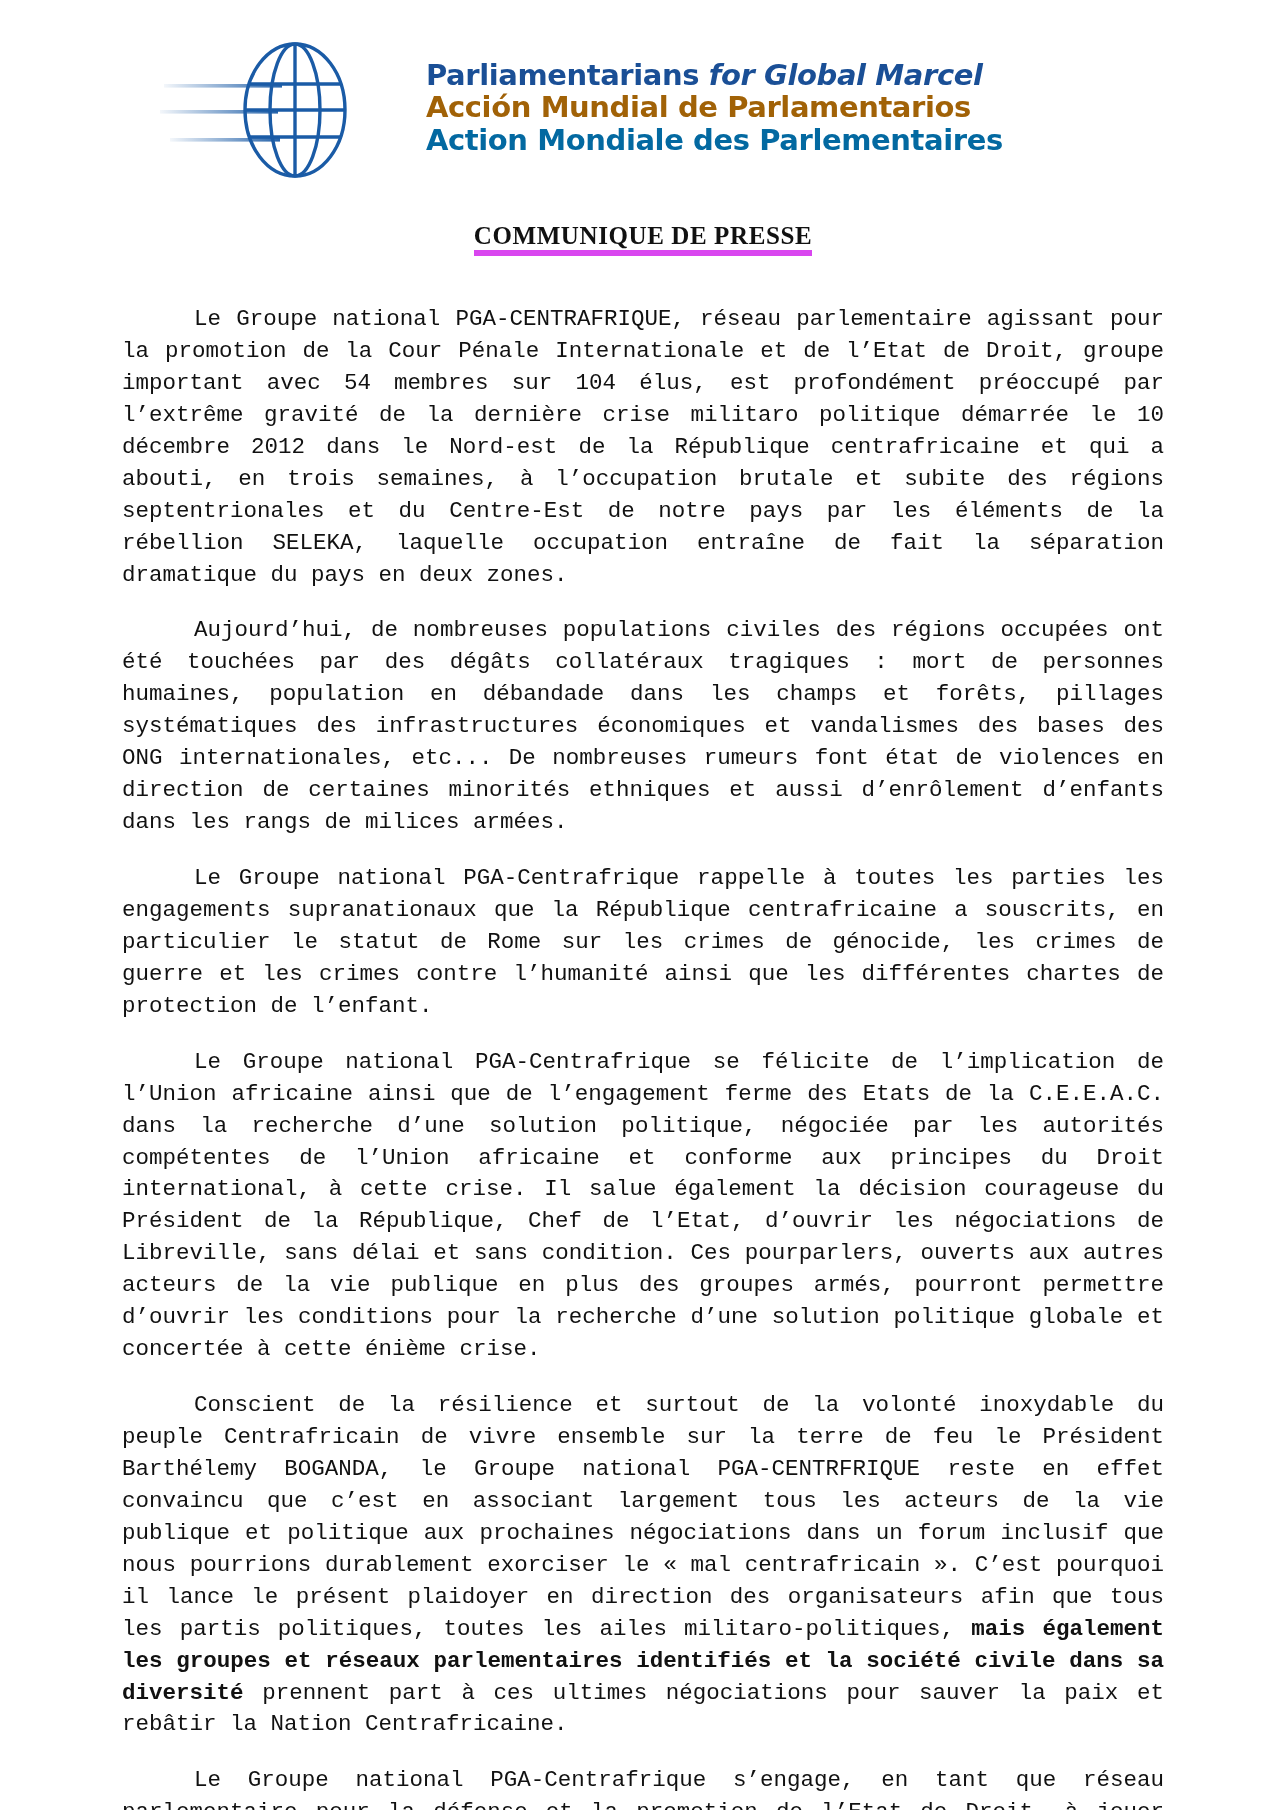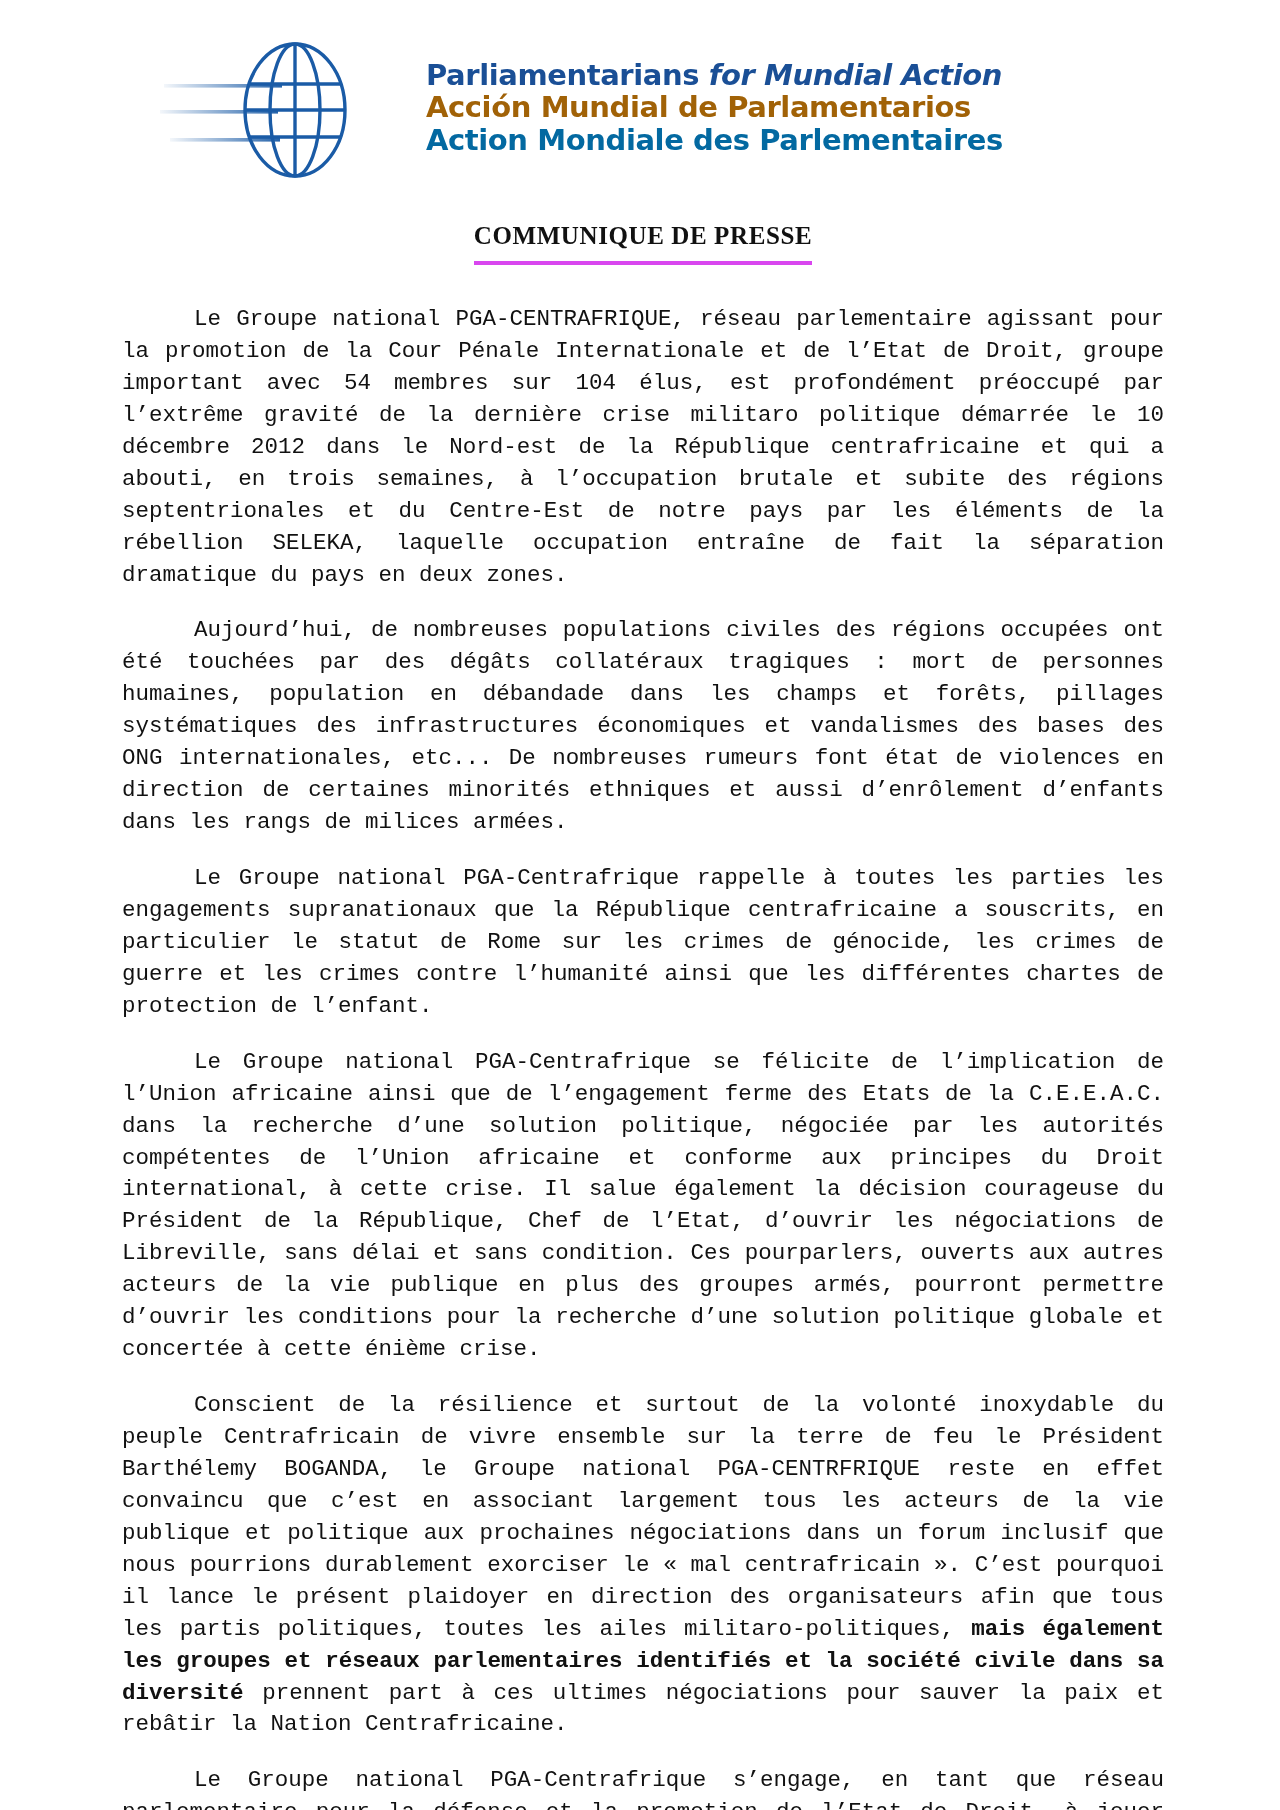--- a/index.html
+++ b/index.html
@@ -75,22 +75,22 @@
   }
   #doc-title {
     text-align: center;
     font-size: 25px;
     font-weight: bold;
     letter-spacing: 0.6px;
     margin: 12px 0 0 0;
     padding-bottom: 2px;
   }
   #doc-title span {
-    border-bottom: 4px solid #d946ef;
-    padding-bottom: 12px;
+    border-bottom: 6px solid #d946ef;
+    padding-bottom: 1px;
   }
 
   .para {
     text-align: justify;
     text-justify: inter-word;
     font-size: 22.5px;
     line-height: 1.42;
     text-indent: 72px;
     margin: 0;
     font-family: Liberation Mono, monospace;
@@ -149,21 +149,21 @@
           <ellipse cx="135" cy="72" rx="25" ry="66"></ellipse>
           <line x1="135" y1="6" x2="135" y2="138"></line>
           <line x1="88" y1="46" x2="182" y2="46"></line>
           <line x1="85" y1="72" x2="185" y2="72"></line>
           <line x1="88" y1="99" x2="182" y2="99"></line>
         </g>
       </svg>
     </div>
 
     <div id="logo-text">
-      <div class="logo-line logo-line-1"><span>Parliamentarians </span><span class="ital">for Mundial Action</span></div>
+      <div class="logo-line logo-line-1"><span>Parliamentarians </span><span class="ital">for Global Marcel</span></div>
       <div class="logo-line logo-line-2">Acción Mundial de Parlamentarios</div>
       <div class="logo-line logo-line-3">Action Mondiale des Parlementaires</div>
     </div>
 
   </div>
 </div>
 
 <div id="doc">
 
   <h1 id="doc-title"><span>COMMUNIQUE DE PRESSE</span></h1>

